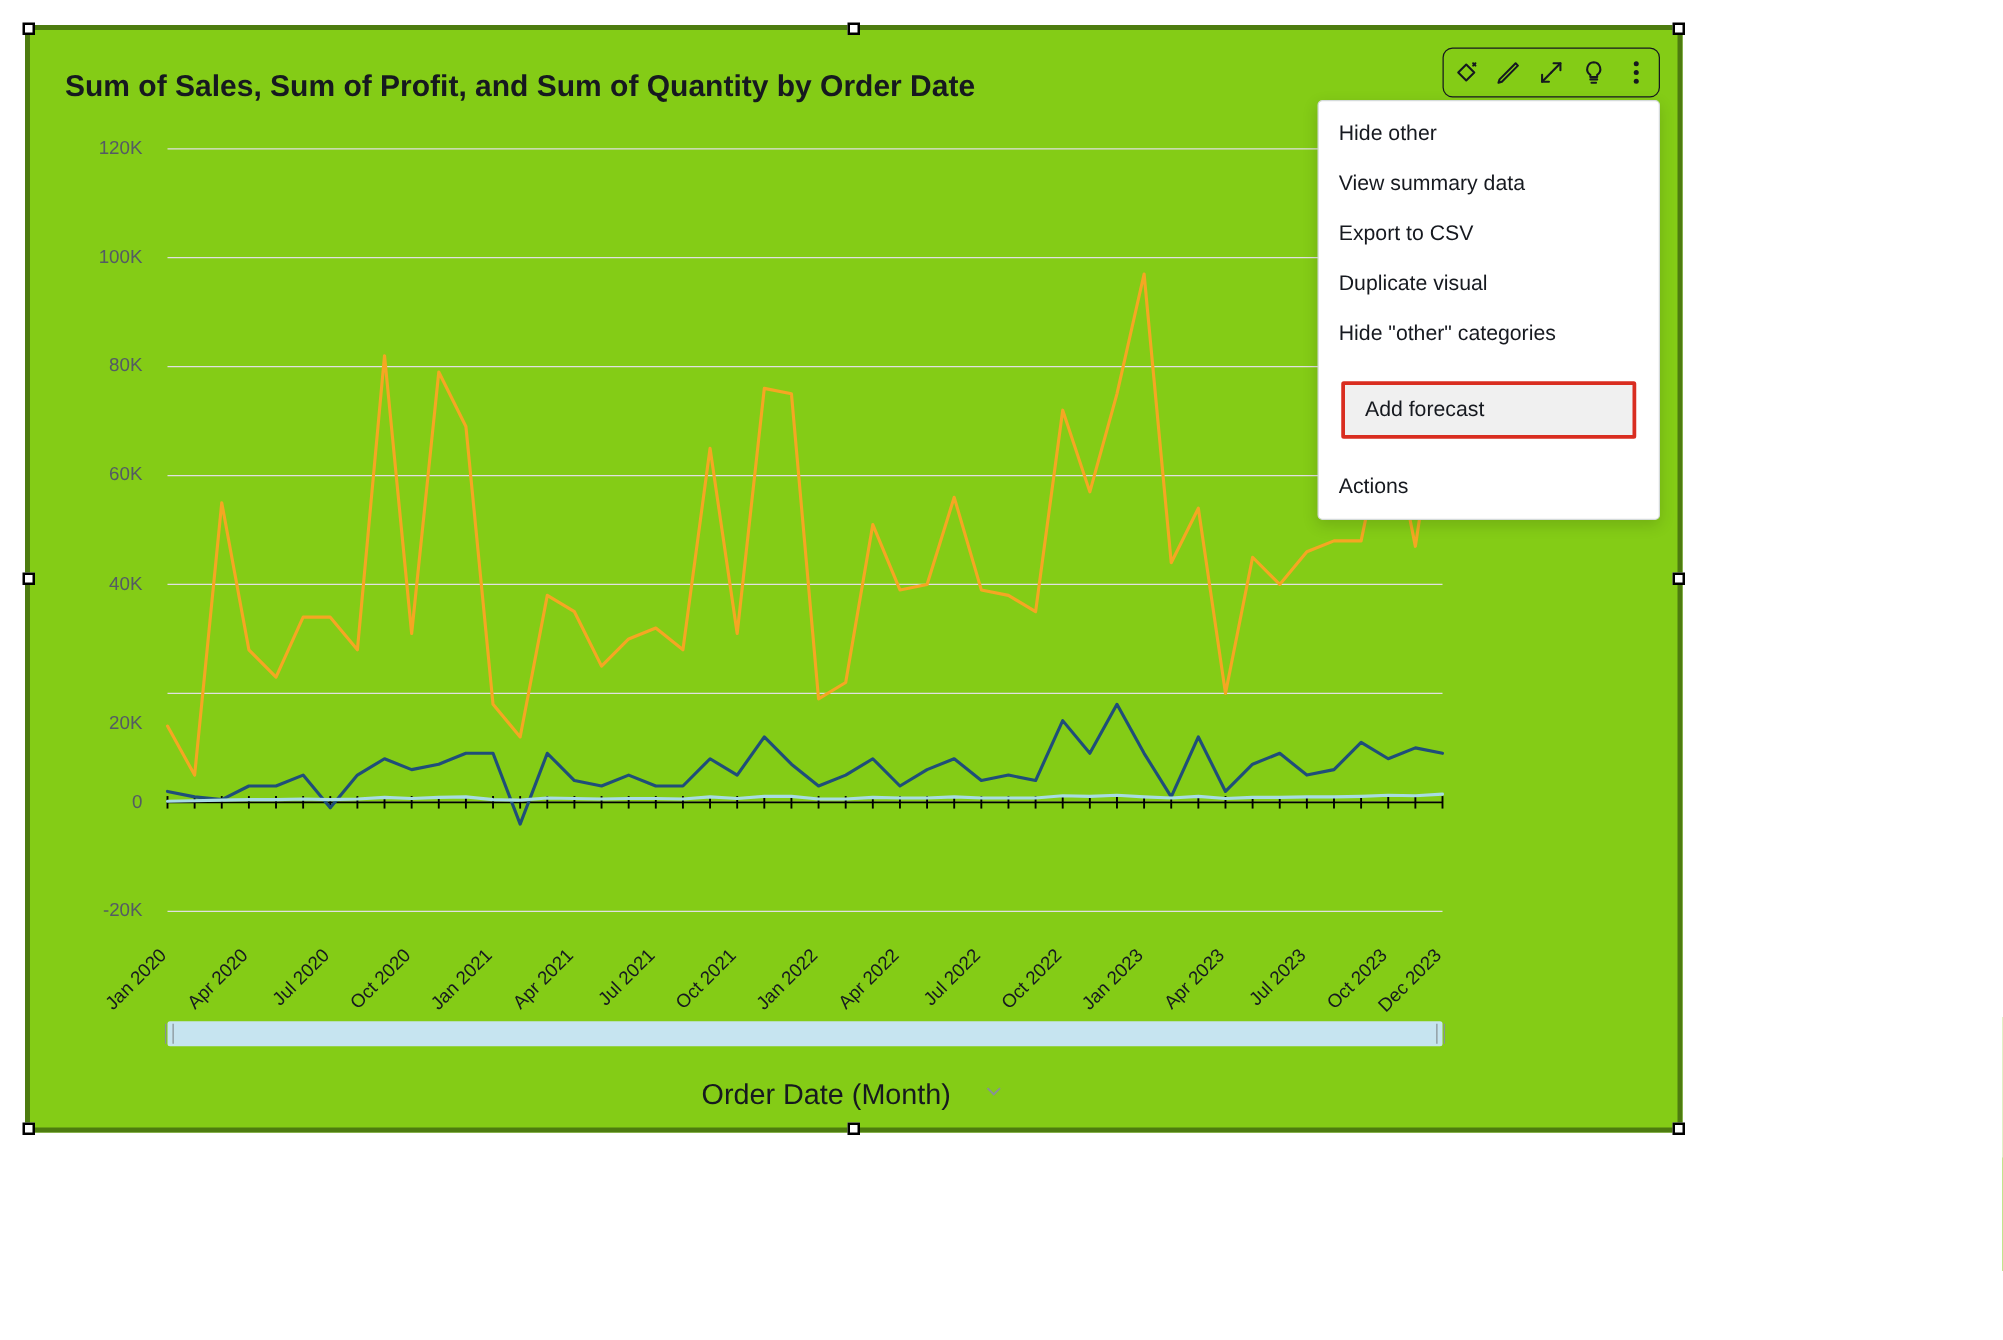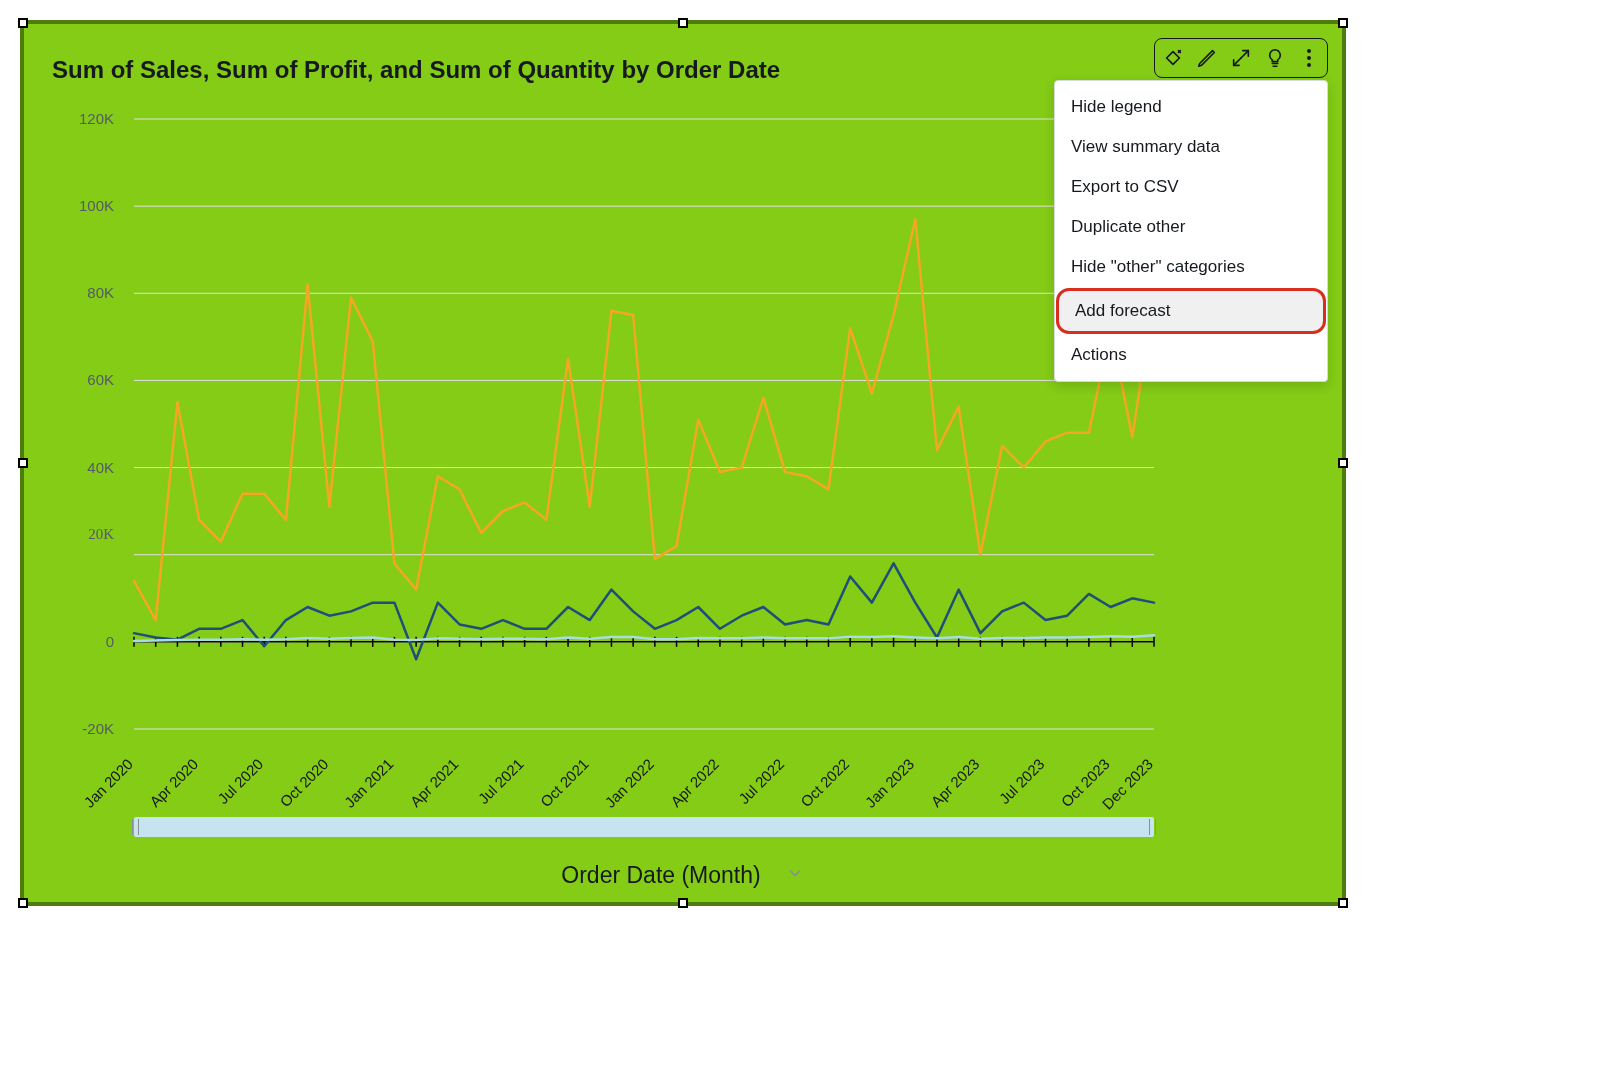--- a/index.html
+++ b/index.html
@@ -17,21 +17,21 @@
   
   .toolbar{position:absolute;top:14px;right:14px;height:38px;border:1.5px solid #16191f;border-radius:8px;display:flex;align-items:center;padding:0 6px;gap:10px;}
   .tb-btn{width:24px;height:24px;display:flex;align-items:center;justify-content:center;cursor:pointer}
   .tb-btn svg{width:22px;height:22px;stroke:#16191f;stroke-width:1.8;fill:none;stroke-linecap:round;stroke-linejoin:round}
   .more-dots{display:flex;flex-direction:column;gap:3px;}
   .more-dots span{width:4px;height:4px;background:#16191f;border-radius:50%}
 
   
   .menu{position:absolute;top:56px;right:14px;width:272px;background:#fff;border:1px solid #d5dbdb;border-radius:4px;box-shadow:0 4px 12px rgba(0,0,0,0.15);padding:6px 0;z-index:10}
   .menu-item{padding:10px 16px;font-size:17px;color:#16191f;cursor:pointer;line-height:20px}
-  .menu-item.highlight{border:3px solid #d92d20;border-radius:13px;margin:1px;background:#f0f0f0}
+  .menu-item.highlight{border:3px solid #d92d20;border-radius:2px;margin:18px;background:#f0f0f0}
 
   
   .plot{position:absolute;left:110px;top:95px;width:1020px;height:610px;}
   .plot svg{width:100%;height:100%;overflow:visible}
   .grid{stroke:#e0e0e0;stroke-width:1}
   .axis{stroke:#000;stroke-width:1.5}
   .tickmark{stroke:#000;stroke-width:1.5}
 
   
   .range-bar{position:absolute;left:110px;width:1020px;top:793px;height:20px;background:#c6e4f0;border-radius:2px}
@@ -91,33 +91,33 @@
     <div class="tb-btn">
       <div class="more-dots">
           <span></span>
           <span></span>
           <span></span>
         </div>
     </div>
   </div>
 
   <div class="menu">
-    <div class="menu-item">Hide legend</div>
+    <div class="menu-item">Hide other</div>
     <div class="menu-item">View summary data</div>
     <div class="menu-item">Export to CSV</div>
-    <div class="menu-item">Duplicate other</div>
+    <div class="menu-item">Duplicate visual</div>
     <div class="menu-item">Hide "other" categories</div>
     <div class="menu-item highlight">Add forecast</div>
     <div class="menu-item">Actions</div>
   </div>
 
   <div class="ylabels">
       <div class="ylab" style="top: 601px;">-20K</div>
       <div class="ylab" style="top: 513.857px;">0</div>
-      <div class="ylab" style="top: 407px; font-family: Liberation Serif, serif;">20K</div>
+      <div class="ylab" style="top: 451px;">20K</div>
       <div class="ylab" style="top: 339.571px;">40K</div>
       <div class="ylab" style="top: 252.429px; margin-left: 18px;">60K</div>
       <div class="ylab" style="top: 165.286px;">80K</div>
       <div class="ylab" style="top: 78.1429px;">100K</div>
       <div class="ylab" style="top: -9px;">120K</div>
     </div>
 
   <div class="plot">
     <svg id="chart-svg" viewBox="0 0 1020 610">
         <line x1="0" x2="1020" y1="610" y2="610" class="grid"></line>

